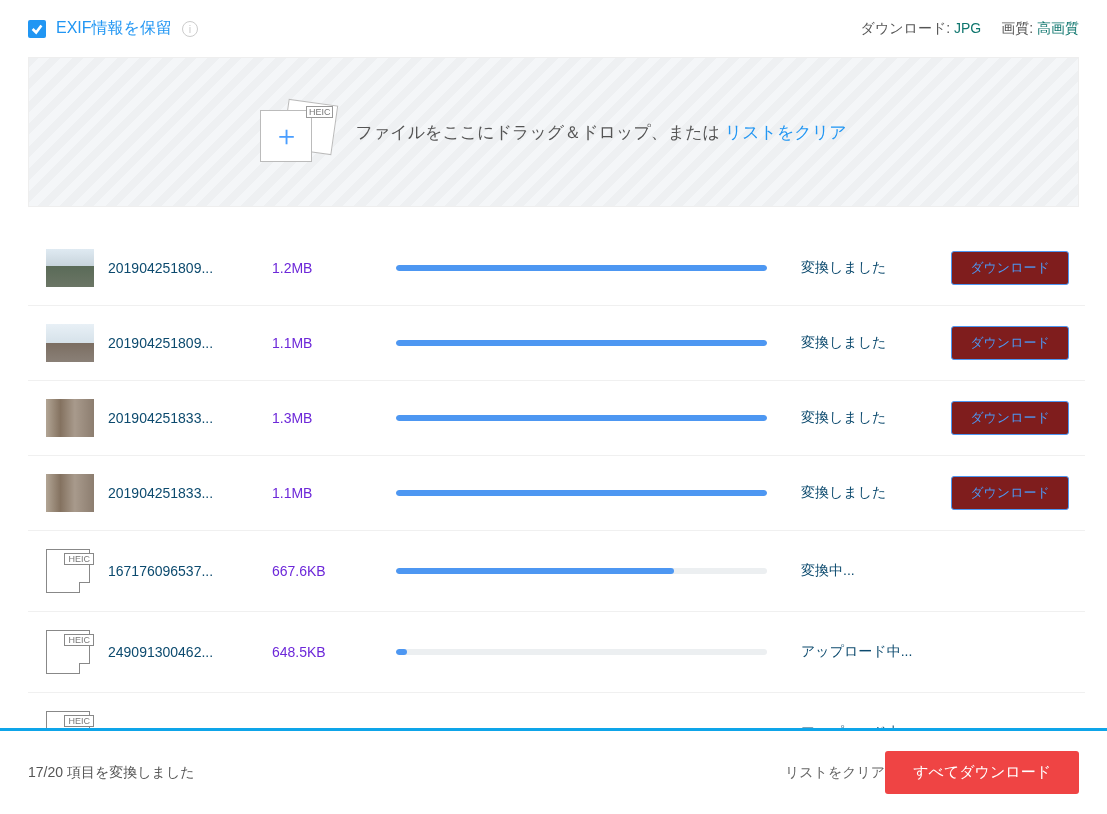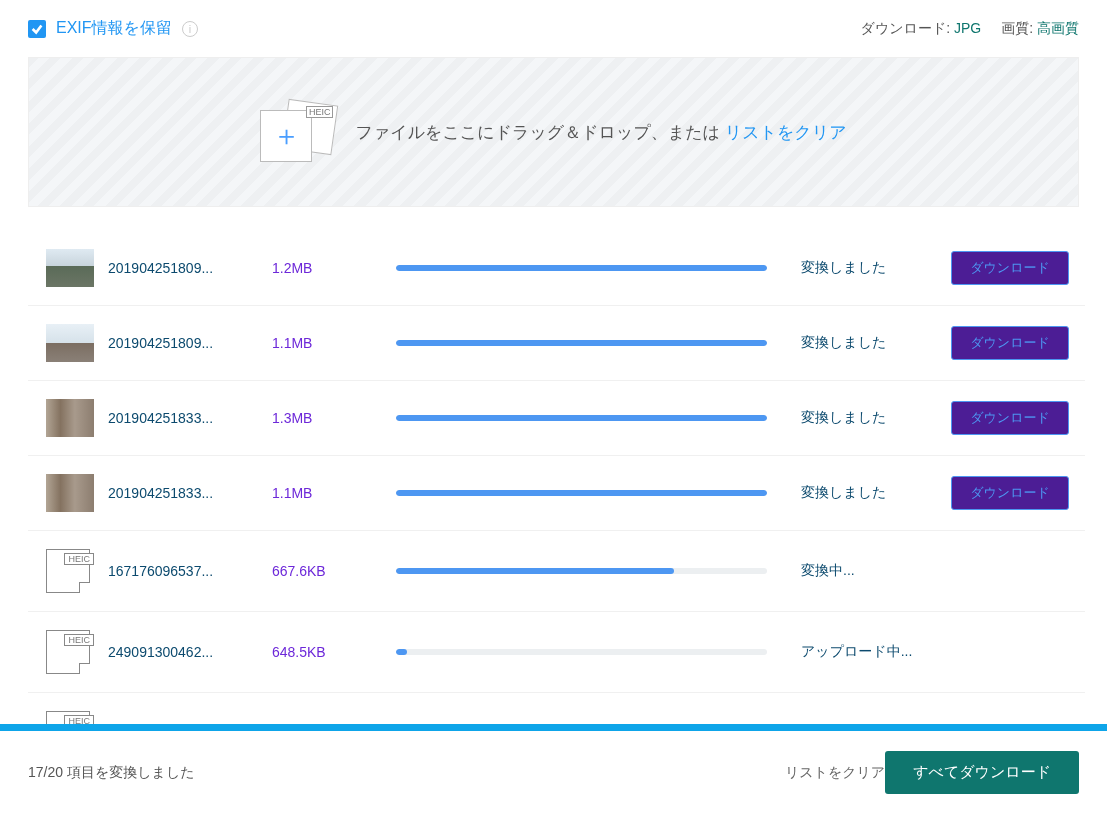--- a/index.html
+++ b/index.html
@@ -194,41 +194,41 @@
   color: #0c4a6e;
 }
 .action {
   width: 130px;
   display: flex;
   justify-content: center;
 }
 .dl-btn {
   border: 1px solid #4d97f2;
   color: #4d97f2;
-  background: #4c1d95;
+  background: #7f1d1d;
   padding: 7px 18px;
   border-radius: 3px;
   font-size: 13px;
   cursor: pointer;
 }
 
 .footer {
-  border-top: 7px solid #0ea5e9;
+  border-top: 3px solid #0ea5e9;
   padding: 20px 28px;
   display: flex;
   align-items: center;
   justify-content: space-between;
 }
 .footer-right {
   display: flex;
   align-items: center;
 }
 .clear-link { color: #666; cursor: pointer; }
 .big-btn {
-  background: #0f766e;
+  background: #ef4444;
   color: #fff;
   border: none;
   padding: 12px 28px;
   border-radius: 3px;
   font-size: 15px;
   cursor: pointer;
 }
 </style>
 </head>
 <body>

